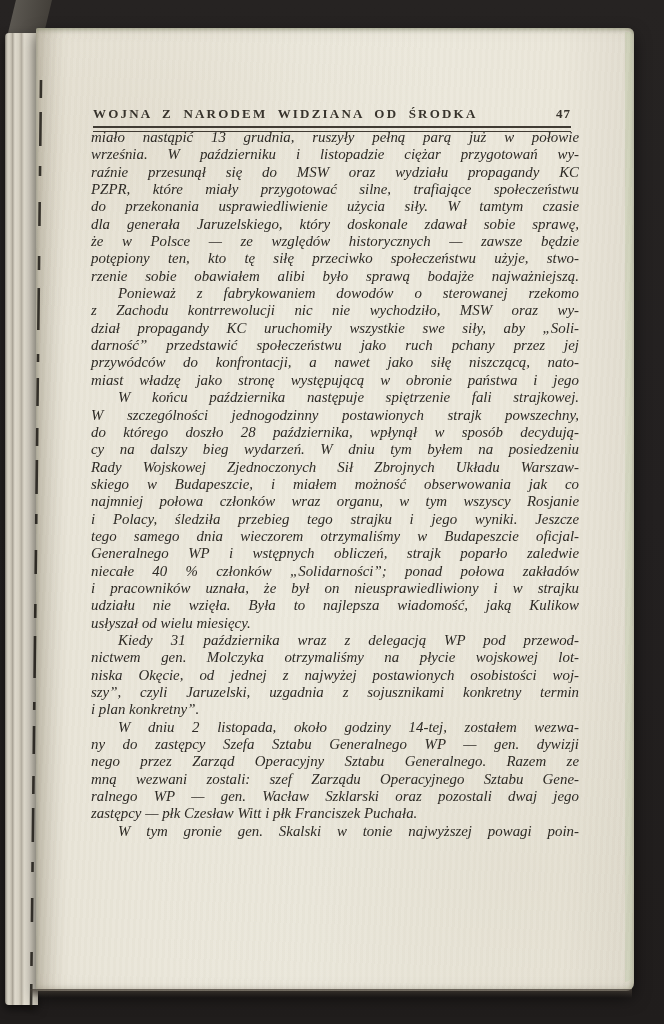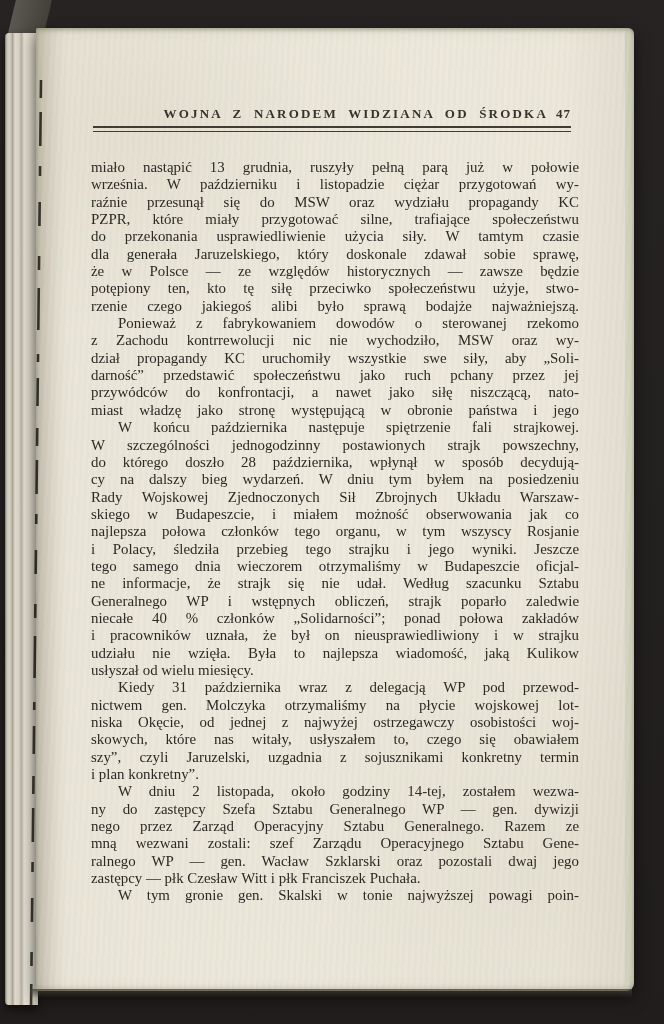--- a/index.html
+++ b/index.html
@@ -59,29 +59,29 @@
     background: repeating-linear-gradient(93deg,
       rgba(110,100,80,.022) 0 3px, rgba(255,255,255,.016) 3px 6px);
   }
   
   .header {
     position: absolute; left: 57px; top: 79px; width: 478px;
     display: flex; align-items: baseline;
     font-weight: bold; font-size: 13px; line-height: 1;
     letter-spacing: 2.2px; word-spacing: 5px; color: #37332c;
   }
-  .header-title { flex: 1; text-align: right; }
+  .header-title { flex: 1; text-align: left; }
   .page-number { letter-spacing: 1px; padding-left: 8px; }
   .rule { position: absolute; left: 57px; width: 478px; background: #403b33; }
   .rule-top { top: 98px; height: 2px; }
   .rule-bottom { top: 102.5px; height: 1.2px; }
   
   .body-text {
-    position: absolute; left: 55px; top: 131px; width: 488px;
-    color: #2d2a25; font-size: 14.9px;
+    position: absolute; left: 55px; top: 101px; width: 488px;
+    color: #2d2a25; font-size: 14.9px; font-style: italic;
   }
   .line {
     line-height: 17.35px;
     text-align: justify; text-align-last: justify;
     hyphens: none; white-space: normal;
   }
   .line.indent { text-indent: 27px; }
   .line.end { text-align-last: left; }
   
   .bottom-shadow {
@@ -111,46 +111,44 @@
 
     <div class="body-text">
         <div class="line">miało nastąpić 13 grudnia, ruszyły pełną parą już w połowie</div>
         <div class="line">września. W październiku i listopadzie ciężar przygotowań wy-</div>
         <div class="line">raźnie przesunął się do MSW oraz wydziału propagandy KC</div>
         <div class="line">PZPR, które miały przygotować silne, trafiające społeczeństwu</div>
         <div class="line">do przekonania usprawiedliwienie użycia siły. W tamtym czasie</div>
         <div class="line">dla generała Jaruzelskiego, który doskonale zdawał sobie sprawę,</div>
         <div class="line">że w Polsce — ze względów historycznych — zawsze będzie</div>
         <div class="line">potępiony ten, kto tę siłę przeciwko społeczeństwu użyje, stwo-</div>
-        <div class="line">rzenie czego jakiegoś alibi było sprawą bodajże najważniejszą.</div>
+        <div class="line">rzenie sobie obawiałem alibi było sprawą bodajże najważniejszą.</div>
         <div class="line indent">Ponieważ z fabrykowaniem dowodów o sterowanej rzekomo</div>
         <div class="line">z Zachodu kontrrewolucji nic nie wychodziło, MSW oraz wy-</div>
         <div class="line">dział propagandy KC uruchomiły wszystkie swe siły, aby „Soli-</div>
         <div class="line">darność” przedstawić społeczeństwu jako ruch pchany przez jej</div>
         <div class="line">przywódców do konfrontacji, a nawet jako siłę niszczącą, nato-</div>
         <div class="line">miast władzę jako stronę występującą w obronie państwa i jego</div>
         <div class="line indent">W końcu października następuje spiętrzenie fali strajkowej.</div>
         <div class="line">W szczególności jednogodzinny postawionych strajk powszechny,</div>
         <div class="line">do którego doszło 28 października, wpłynął w sposób decydują-</div>
         <div class="line">cy na dalszy bieg wydarzeń. W dniu tym byłem na posiedzeniu</div>
         <div class="line">Rady Wojskowej Zjednoczonych Sił Zbrojnych Układu Warszaw-</div>
         <div class="line">skiego w Budapeszcie, i miałem możność obserwowania jak co</div>
-        <div class="line">najlepsza połowa członków tego organu, w tym wszyscy Rosjanie</div>
+        <div class="line">najmniej połowa członków wraz organu, w tym wszyscy Rosjanie</div>
         <div class="line">i Polacy, śledziła przebieg tego strajku i jego wyniki. Jeszcze</div>
         <div class="line">tego samego dnia wieczorem otrzymaliśmy w Budapeszcie oficjal-</div>
-        <div class="line">ne informacje, że strajk się nie udał. Według szacunku Sztabu</div>
         <div class="line">Generalnego WP i wstępnych obliczeń, strajk poparło zaledwie</div>
         <div class="line">niecałe 40 % członków „Solidarności”; ponad połowa zakładów</div>
         <div class="line">i pracowników uznała, że był on nieusprawiedliwiony i w strajku</div>
         <div class="line">udziału nie wzięła. Była to najlepsza wiadomość, jaką Kulikow</div>
         <div class="line end">usłyszał od wielu miesięcy.</div>
         <div class="line indent">Kiedy 31 października wraz z delegacją WP pod przewod-</div>
         <div class="line">nictwem gen. Molczyka otrzymaliśmy na płycie wojskowej lot-</div>
-        <div class="line">niska Okęcie, od jednej z najwyżej ostrzegawczy osobistości woj-</div>
-        <div class="line">skowych, które nas witały, usłyszałem to, czego się obawiałem</div>
+        <div class="line">niska Okęcie, od jednej z najwyżej postawionych osobistości woj-</div>
         <div class="line">szy”, czyli Jaruzelski, uzgadnia z sojusznikami konkretny termin</div>
         <div class="line end">i plan konkretny”.</div>
         <div class="line indent">W dniu 2 listopada, około godziny 14-tej, zostałem wezwa-</div>
         <div class="line">ny do zastępcy Szefa Sztabu Generalnego WP — gen. dywizji</div>
         <div class="line">nego przez Zarząd Operacyjny Sztabu Generalnego. Razem ze</div>
         <div class="line">mną wezwani zostali: szef Zarządu Operacyjnego Sztabu Gene-</div>
         <div class="line">ralnego WP — gen. Wacław Szklarski oraz pozostali dwaj jego</div>
         <div class="line end">zastępcy — płk Czesław Witt i płk Franciszek Puchała.</div>
         <div class="line indent">W tym gronie gen. Skalski w tonie najwyższej powagi poin-</div>
       </div>

